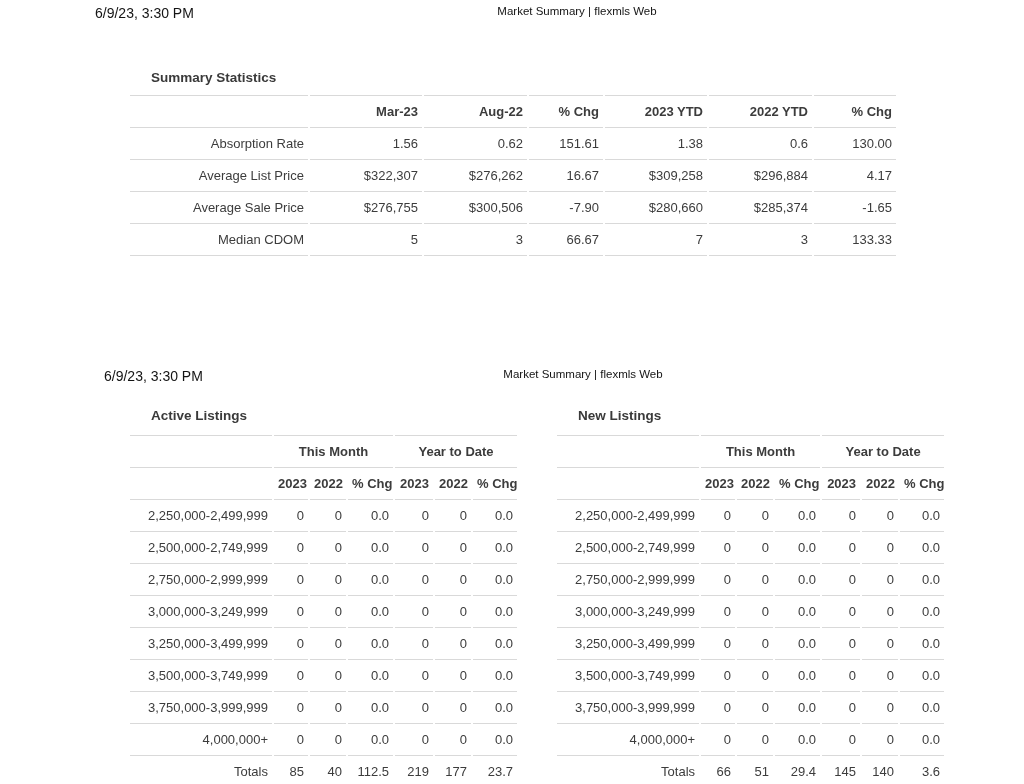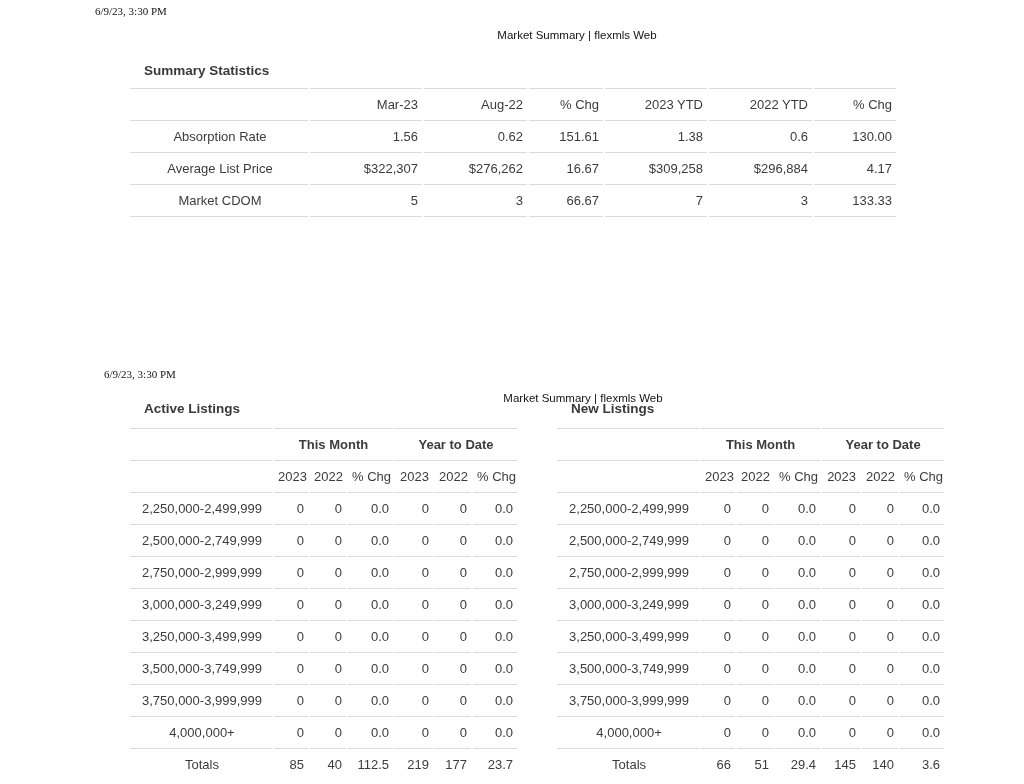--- a/index.html
+++ b/index.html
@@ -6,40 +6,38 @@
   body {
     width: 1024px; height: 784px;
     position: relative;
     background: #ffffff;
     font-family: "Liberation Sans", "DejaVu Sans", sans-serif;
     color: #3c3c3c;
     overflow: hidden;
   }
   .print-header-ts {
     position: absolute;
-    font-size: 11px;
+    font-size: 14px;
     color: #141414;
     white-space: nowrap;
-    font-family: Liberation Serif, serif;
   }
   .print-header-title {
     position: absolute;
     font-size: 11.5px;
     color: #141414;
     transform: translateX(-50%);
     white-space: nowrap;
-    margin-top: 24px;
   }
   .ts1 { left: 95px;  top: 5px; }
   .title1 { left: 577px; top: 5px; }
   .ts2 { left: 104px; top: 368px; }
   .title2 { left: 583px; top: 368px; }
 
   .section-heading {
-    margin: 10px;
+    margin: 17px;
     padding: 0 0 0 6px;
     font-size: 13.5px;
     font-weight: 600;
     color: #3a3a3a;
   }
 
   .summary-section {
     position: absolute;
     left: 128px; top: 53px;
     width: 768px;
@@ -54,26 +52,26 @@
     font-size: 13px;
     color: #3c3c3c;
   }
   table.report th, table.report td {
     padding: 8px 4px;
     border-bottom: 1px solid #d9d9d9;
     overflow: hidden;
     white-space: nowrap;
   }
   table.report thead tr.col-head th {
-    font-weight: 400;
+    font-weight: 700;
     text-align: right;
   }
   table.report td.num { text-align: right; }
   table.report td.label, table.report th.label {
-    text-align: center;
+    text-align: right;
     padding-left: 6px;
   }
   
   .summary-section thead th { border-top: 1px solid #d9d9d9; }
 
   .listings-section {
     position: absolute;
     left: 128px; top: 391px;
     width: 773px;
     display: grid;
@@ -129,21 +127,30 @@
         <tr>
           <td class="label">Average List Price</td>
           <td class="num">$322,307</td>
           <td class="num">$276,262</td>
           <td class="num">16.67</td>
           <td class="num">$309,258</td>
           <td class="num">$296,884</td>
           <td class="num">4.17</td>
         </tr>
         <tr>
-          <td class="label">Market CDOM</td>
+          <td class="label">Average Sale Price</td>
+          <td class="num">$276,755</td>
+          <td class="num">$300,506</td>
+          <td class="num">-7.90</td>
+          <td class="num">$280,660</td>
+          <td class="num">$285,374</td>
+          <td class="num">-1.65</td>
+        </tr>
+        <tr>
+          <td class="label">Median CDOM</td>
           <td class="num">5</td>
           <td class="num">3</td>
           <td class="num">66.67</td>
           <td class="num">7</td>
           <td class="num">3</td>
           <td class="num">133.33</td>
         </tr>
       </tbody>
   </table>
 </div>

